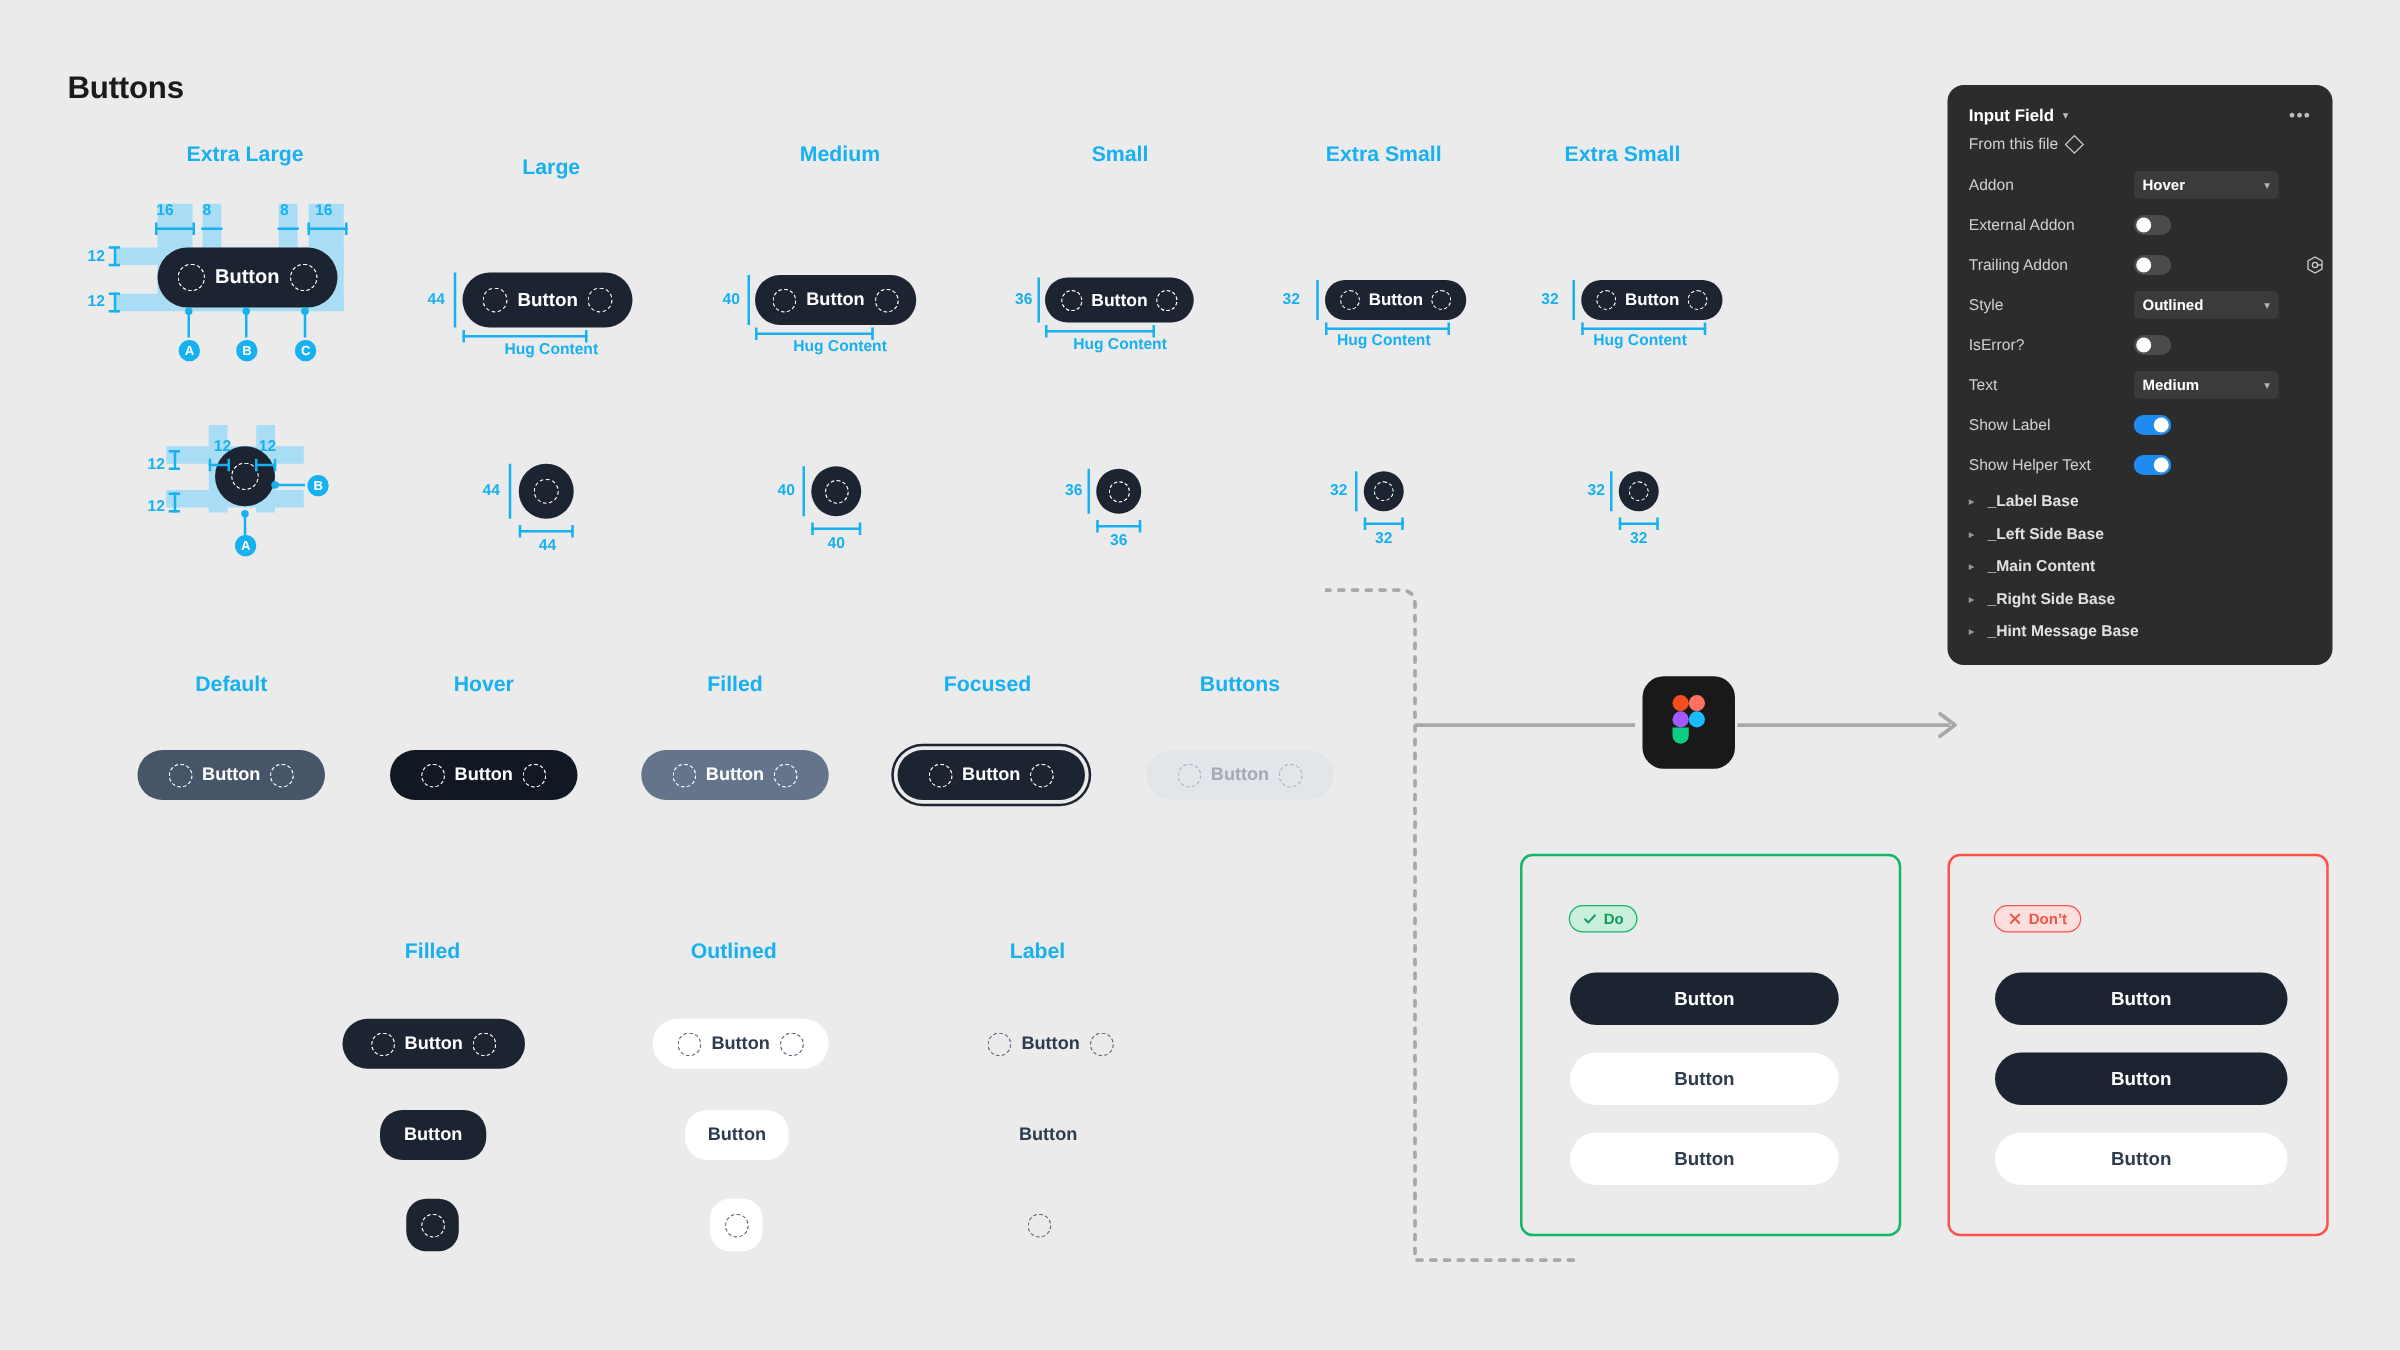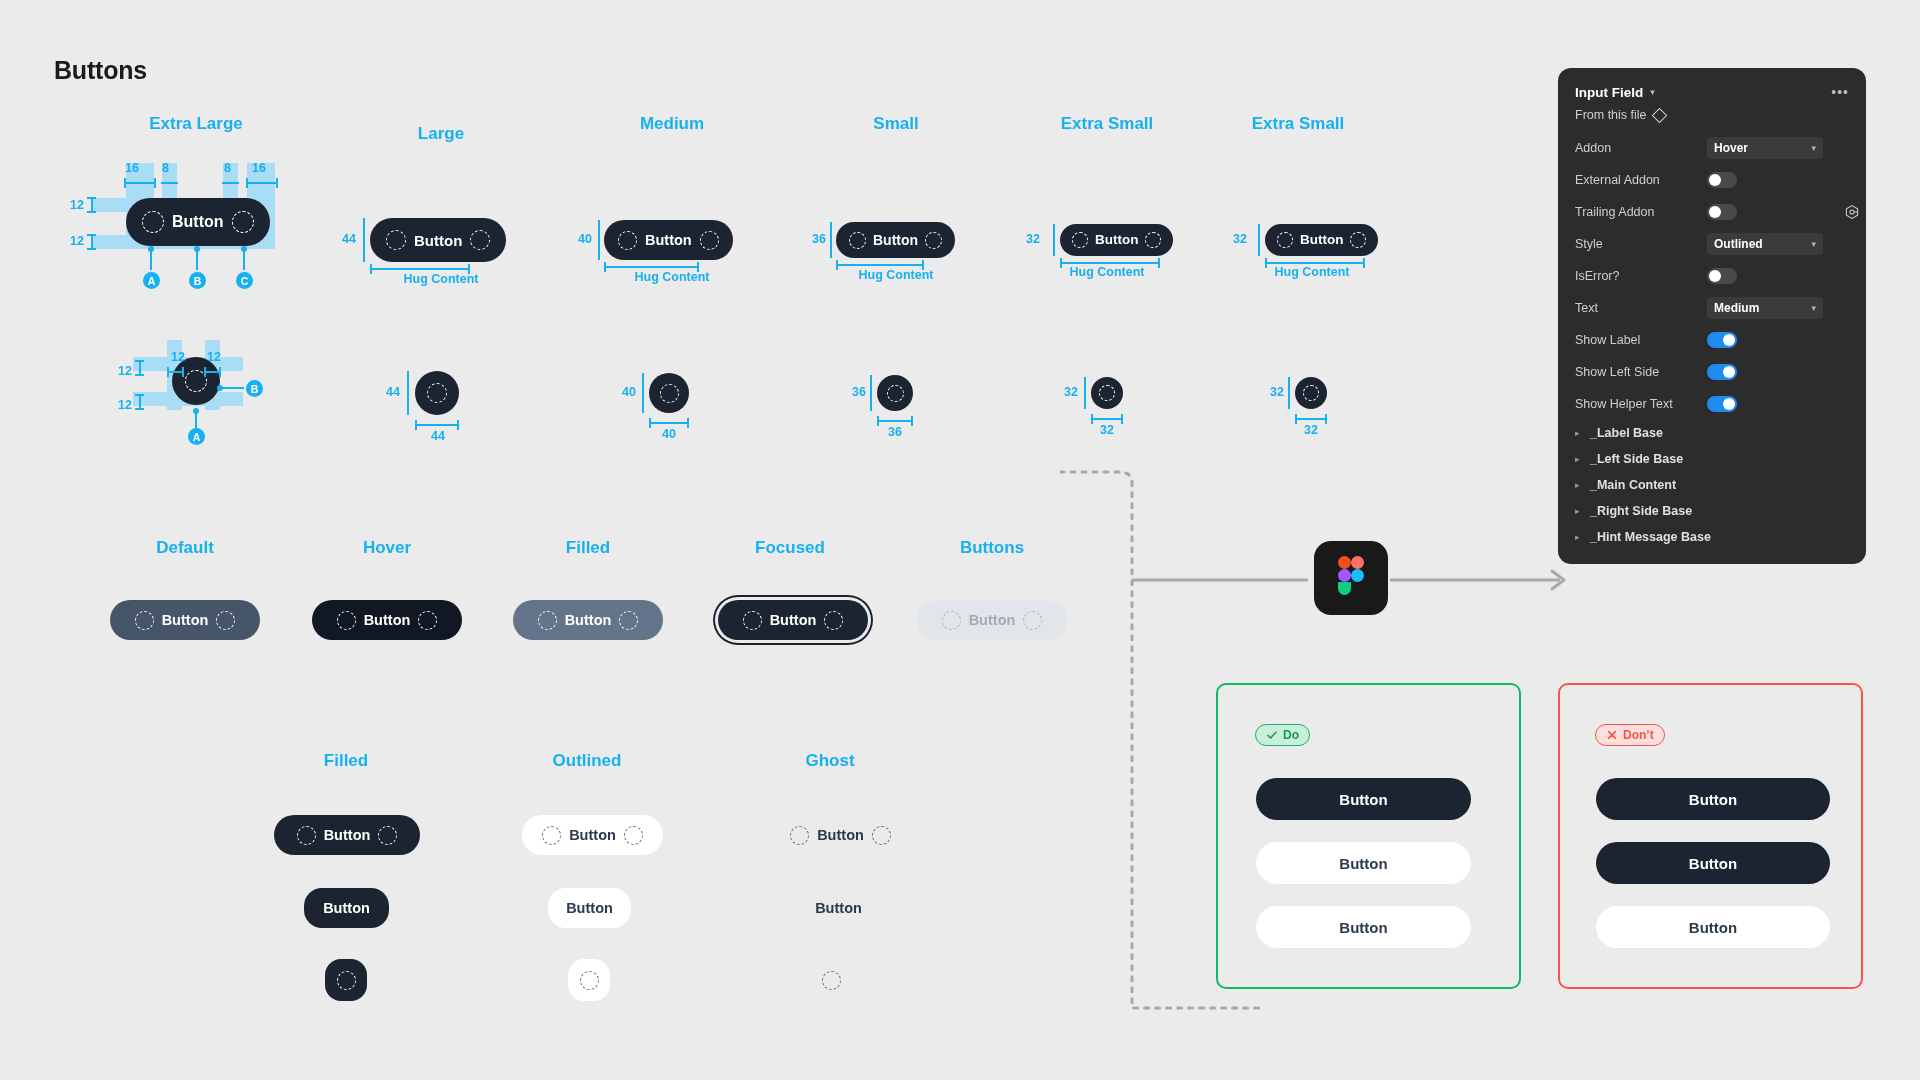--- a/index.html
+++ b/index.html
@@ -433,21 +433,21 @@
     <span class="ic"></span>
   </div>
   <div class="abs btn sz-m st-disabled" style="left:917px; top:600px; width:150px;">
     <span class="ic mute"></span>
     <span class="lbl">Button</span>
     <span class="ic mute"></span>
   </div>
 
   <div class="abs row-head" style="left:346px; top:751px;">Filled</div>
   <div class="abs row-head" style="left:587px; top:751px;">Outlined</div>
-  <div class="abs row-head" style="left:830px; top:751px;">Ghost</div>
+  <div class="abs row-head" style="left:830px; top:751px;">Label</div>
 
   <div class="abs btn sz-m v-filled" style="left:274px; top:815px; width:146px;">
     <span class="ic"></span>
     <span class="lbl">Button</span>
     <span class="ic"></span>
   </div>
   <div class="abs btn sz-m v-outlined" style="left:522px; top:815px; width:141px;">
     <span class="ic"></span>
     <span class="lbl">Button</span>
     <span class="ic"></span>
@@ -556,26 +556,20 @@
       </span>
     </div>
 
     <div class="pp-row">
       <span class="pp-label">Show Label</span>
       <span class="toggle on">
           <span class="knob"></span>
         </span>
     </div>
 
-    <div class="pp-row">
-      <span class="pp-label">Show Left Side</span>
-      <span class="toggle on">
-          <span class="knob"></span>
-        </span>
-    </div>
 
 
     <div class="pp-row">
       <span class="pp-label">Show Helper Text</span>
       <span class="toggle on">
           <span class="knob"></span>
         </span>
     </div>
 
     <div class="pp-sub-row">

